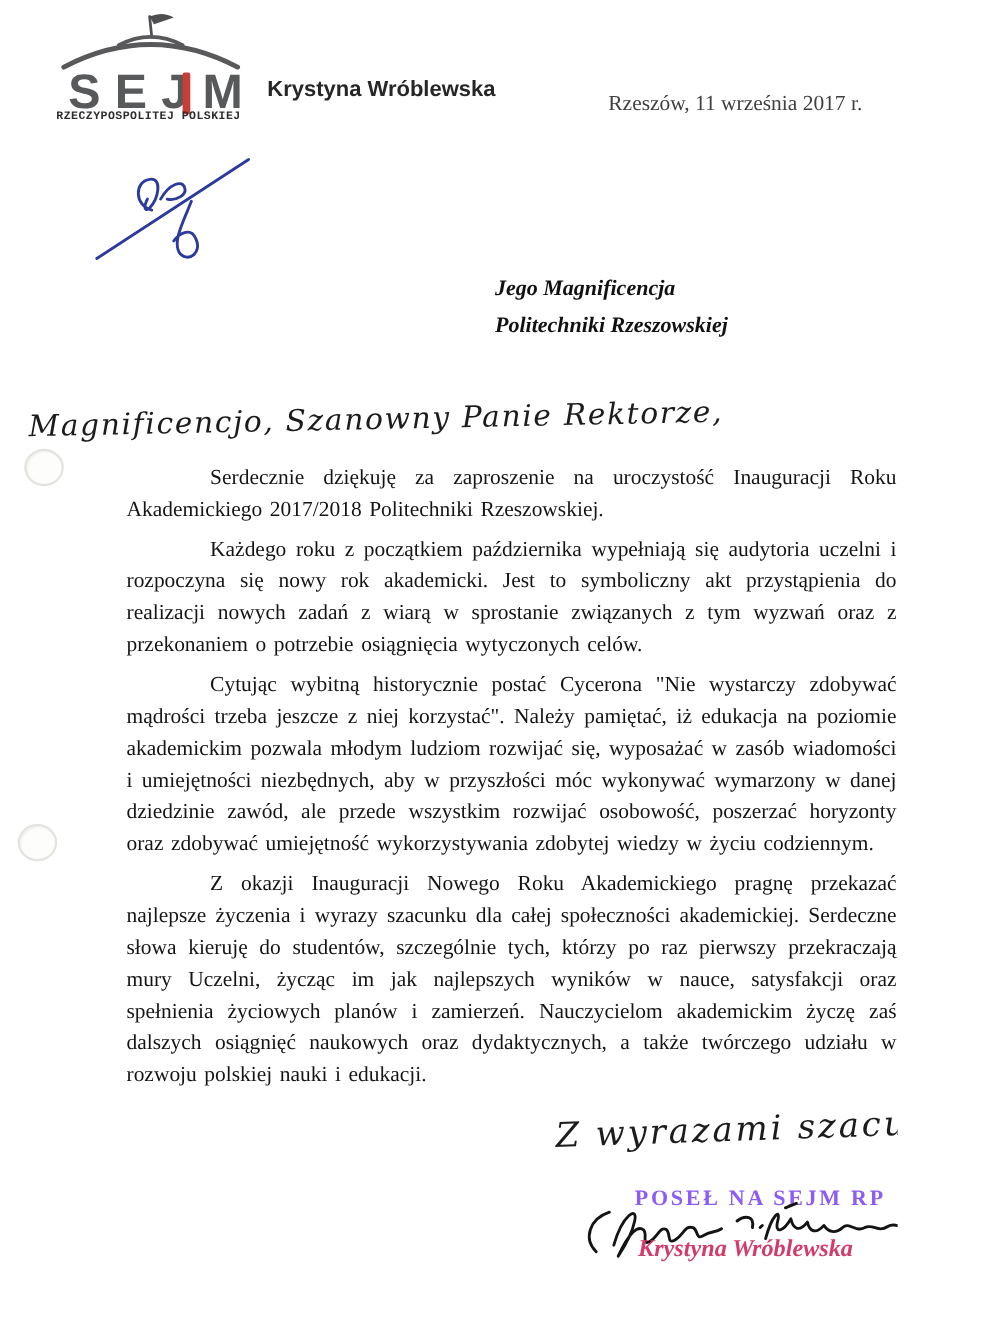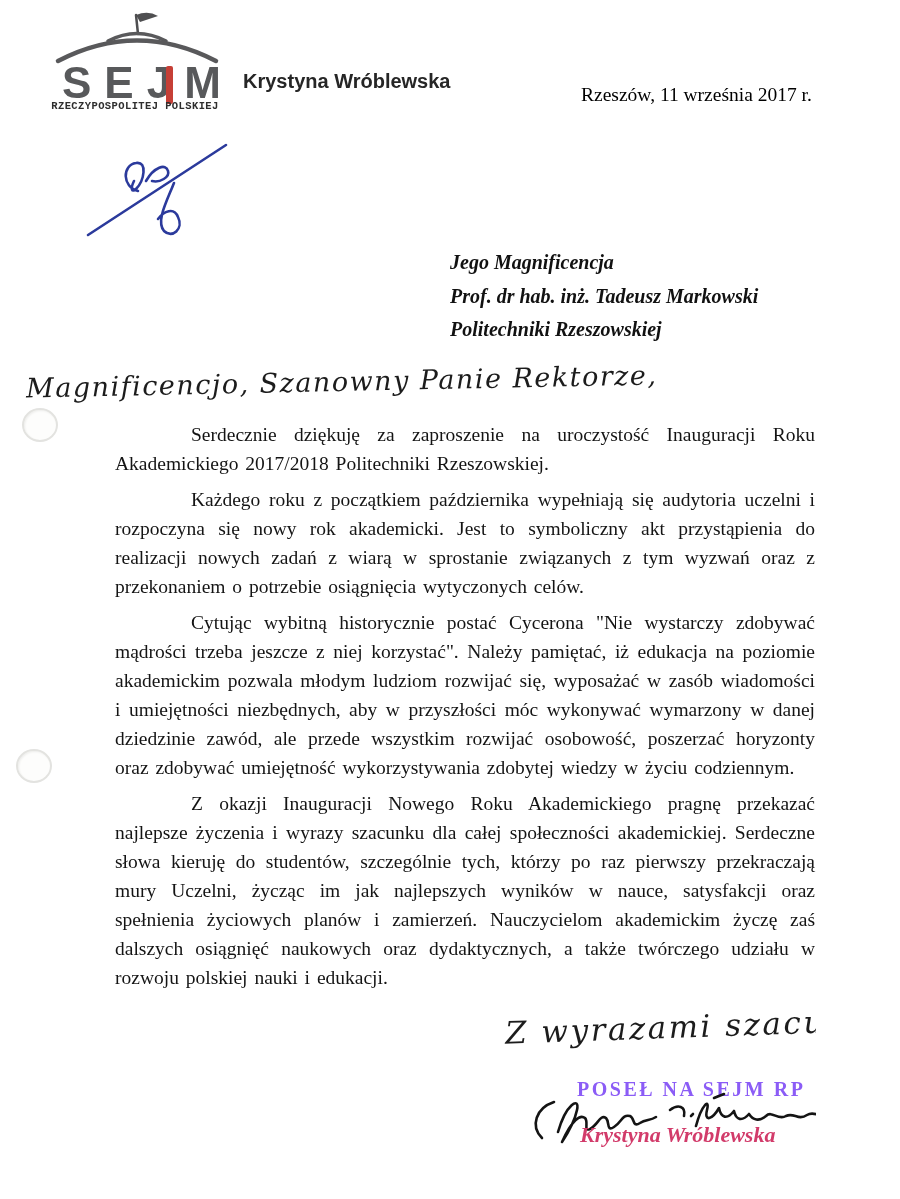--- a/index.html
+++ b/index.html
@@ -18,21 +18,21 @@
   .hole-2{left:16px; top:749px;}
 
   
   .logo-svg{position:absolute; left:52px; top:10px;}
   .logo-sub{position:absolute; left:40px; top:100px; width:190px;
     text-align:center; font-family:Liberation Mono, monospace;
     font-weight:bold; font-size:10.5px; letter-spacing:0.4px; color:#2e2e2e;}
   .sender{position:absolute; left:243px; top:70px; font-family:"Liberation Sans", sans-serif;}
   .sender-name{font-size:20px; font-weight:bold; color:#262626; margin-bottom:4px;}
   .sender-title{font-size:16.5px; color:#2d2d2d;}
-  .dateline{position:absolute; left:553px; top:84px; font-size:19.5px; color:#000000;margin-left:28px;}
+  .dateline{position:absolute; left:553px; top:84px; font-size:19.5px; color:#404040;}
 
   
   .initials-svg{position:absolute; left:82px; top:133px;}
 
   
   .recipient{position:absolute; left:450px; top:246px; font-weight:bold;
     font-size:20px; line-height:33.5px; color:#111;font-style:italic;}
 
   
   .handwriting{
@@ -91,21 +91,20 @@
     <g stroke="#2b3a9c" stroke-width="2.6" fill="none" stroke-linecap="round" stroke-linejoin="round">
       <path d="M 6 102 L 144 12"></path>
       <path d="M 56 58 C 40 54 40 32 54 30 C 66 28 62 48 54 56 C 50 60 48 56 52 48"></path>
       <path d="M 64 48 C 72 34 84 30 86 38 C 88 44 78 50 70 48"></path>
       <path d="M 92 50 C 84 70 74 88 82 98 C 90 106 102 96 96 84 C 92 74 82 78 76 86"></path>
     </g>
   </svg>
 
   <div class="recipient">
     <div>Jego Magnificencja</div>
-    <div>Prof. dr hab. inż. Tadeusz Markowski</div>
     <div>Politechniki Rzeszowskiej</div>
   </div>
 
   <div class="salutation handwriting">Magnificencjo, Szanowny Panie Rektorze,</div>
 
   <main class="body-text">
     <p>Serdecznie dziękuję za zaproszenie na uroczystość Inauguracji Roku Akademickiego 2017/2018 Politechniki Rzeszowskiej.</p>
     <p>Każdego roku z początkiem października wypełniają się audytoria uczelni i rozpoczyna się nowy rok akademicki. Jest to symboliczny akt przystąpienia do realizacji nowych zadań z wiarą w sprostanie związanych z tym wyzwań oraz z przekonaniem o potrzebie osiągnięcia wytyczonych celów.</p>
     <p>Cytując wybitną historycznie postać Cycerona "Nie wystarczy zdobywać mądrości trzeba jeszcze z niej korzystać". Należy pamiętać, iż edukacja na poziomie akademickim pozwala młodym ludziom rozwijać się, wyposażać w zasób wiadomości i umiejętności niezbędnych, aby w przyszłości móc wykonywać wymarzony w danej dziedzinie zawód, ale przede wszystkim rozwijać osobowość, poszerzać horyzonty oraz zdobywać umiejętność wykorzystywania zdobytej wiedzy w życiu codziennym.</p>
     <p>Z okazji Inauguracji Nowego Roku Akademickiego pragnę przekazać najlepsze życzenia i wyrazy szacunku dla całej społeczności akademickiej. Serdeczne słowa kieruję do studentów, szczególnie tych, którzy po raz pierwszy przekraczają mury Uczelni, życząc im jak najlepszych wyników w nauce, satysfakcji oraz spełnienia życiowych planów i zamierzeń. Nauczycielom akademickim życzę zaś dalszych osiągnięć naukowych oraz dydaktycznych, a także twórczego udziału w rozwoju polskiej nauki i edukacji.</p>

